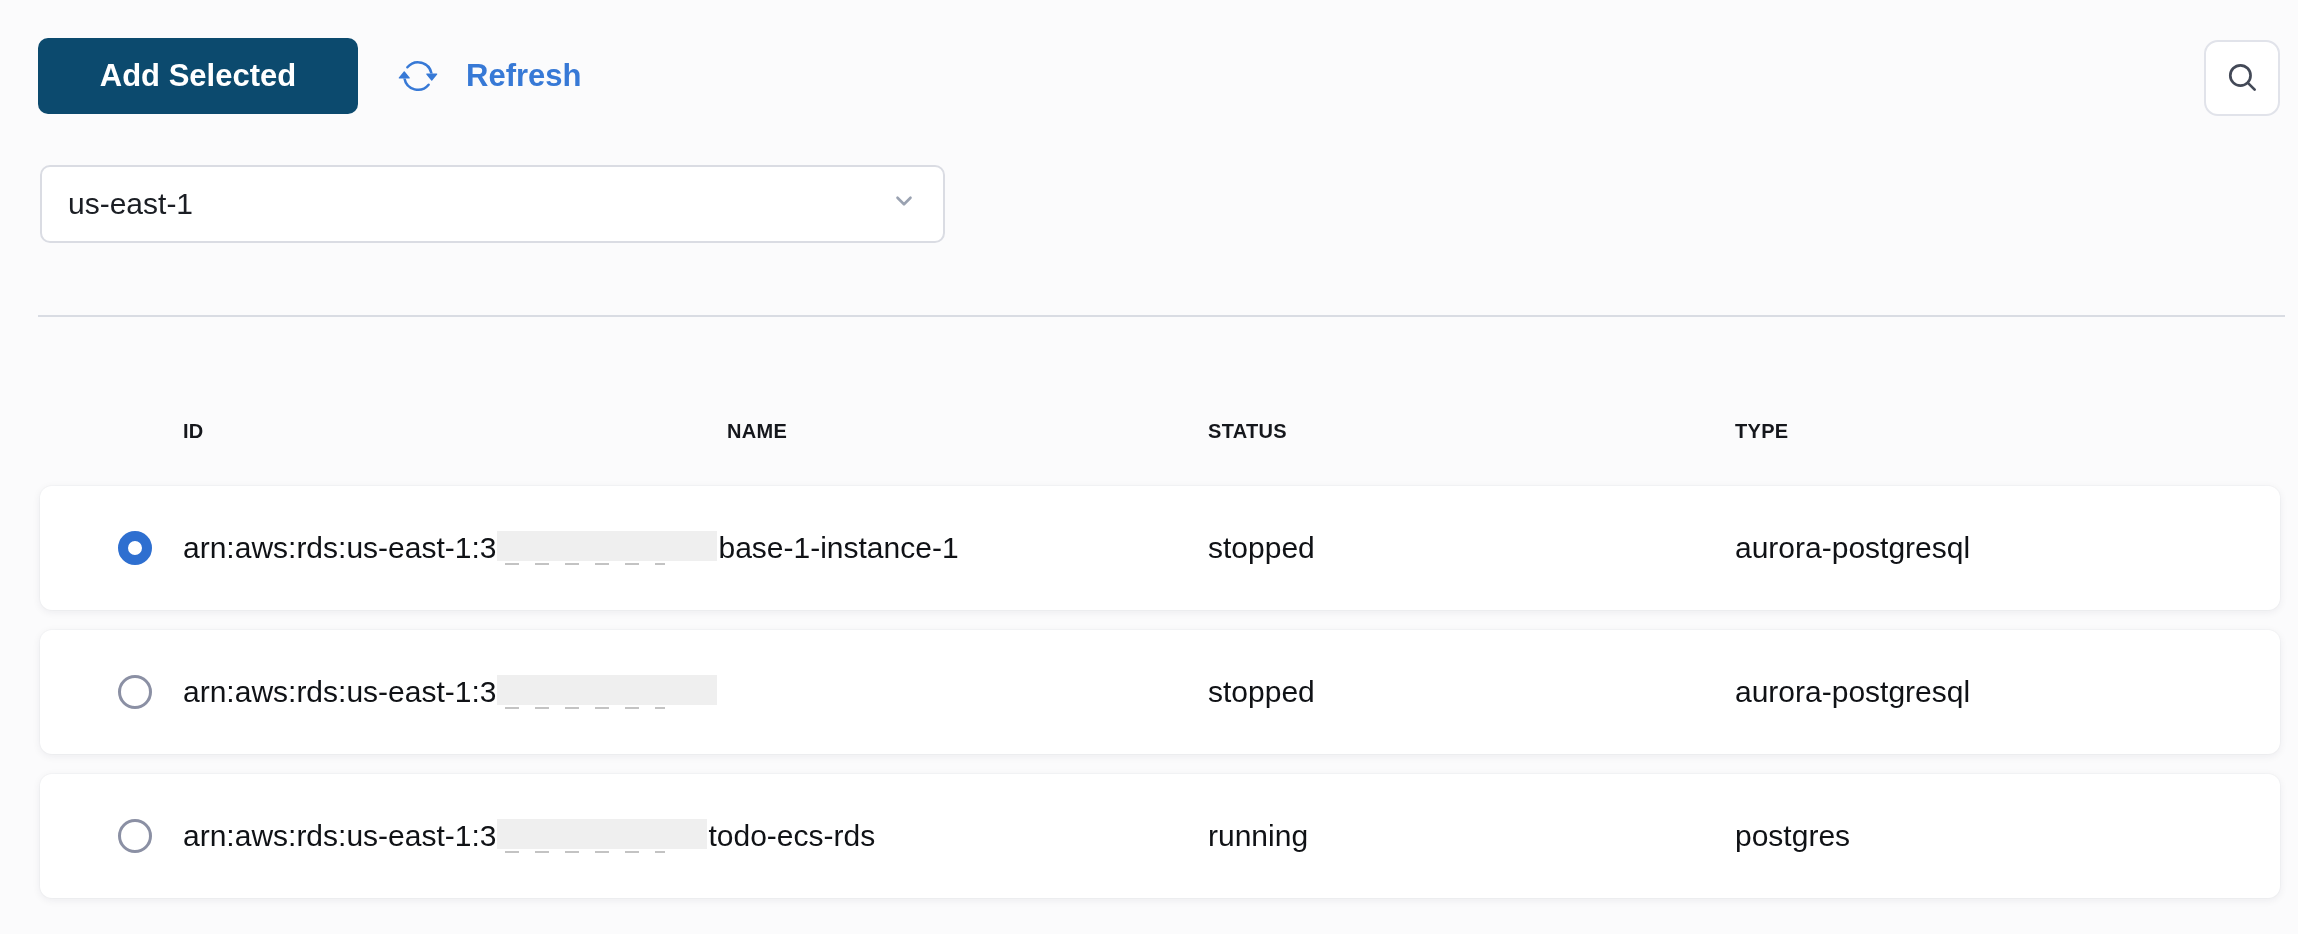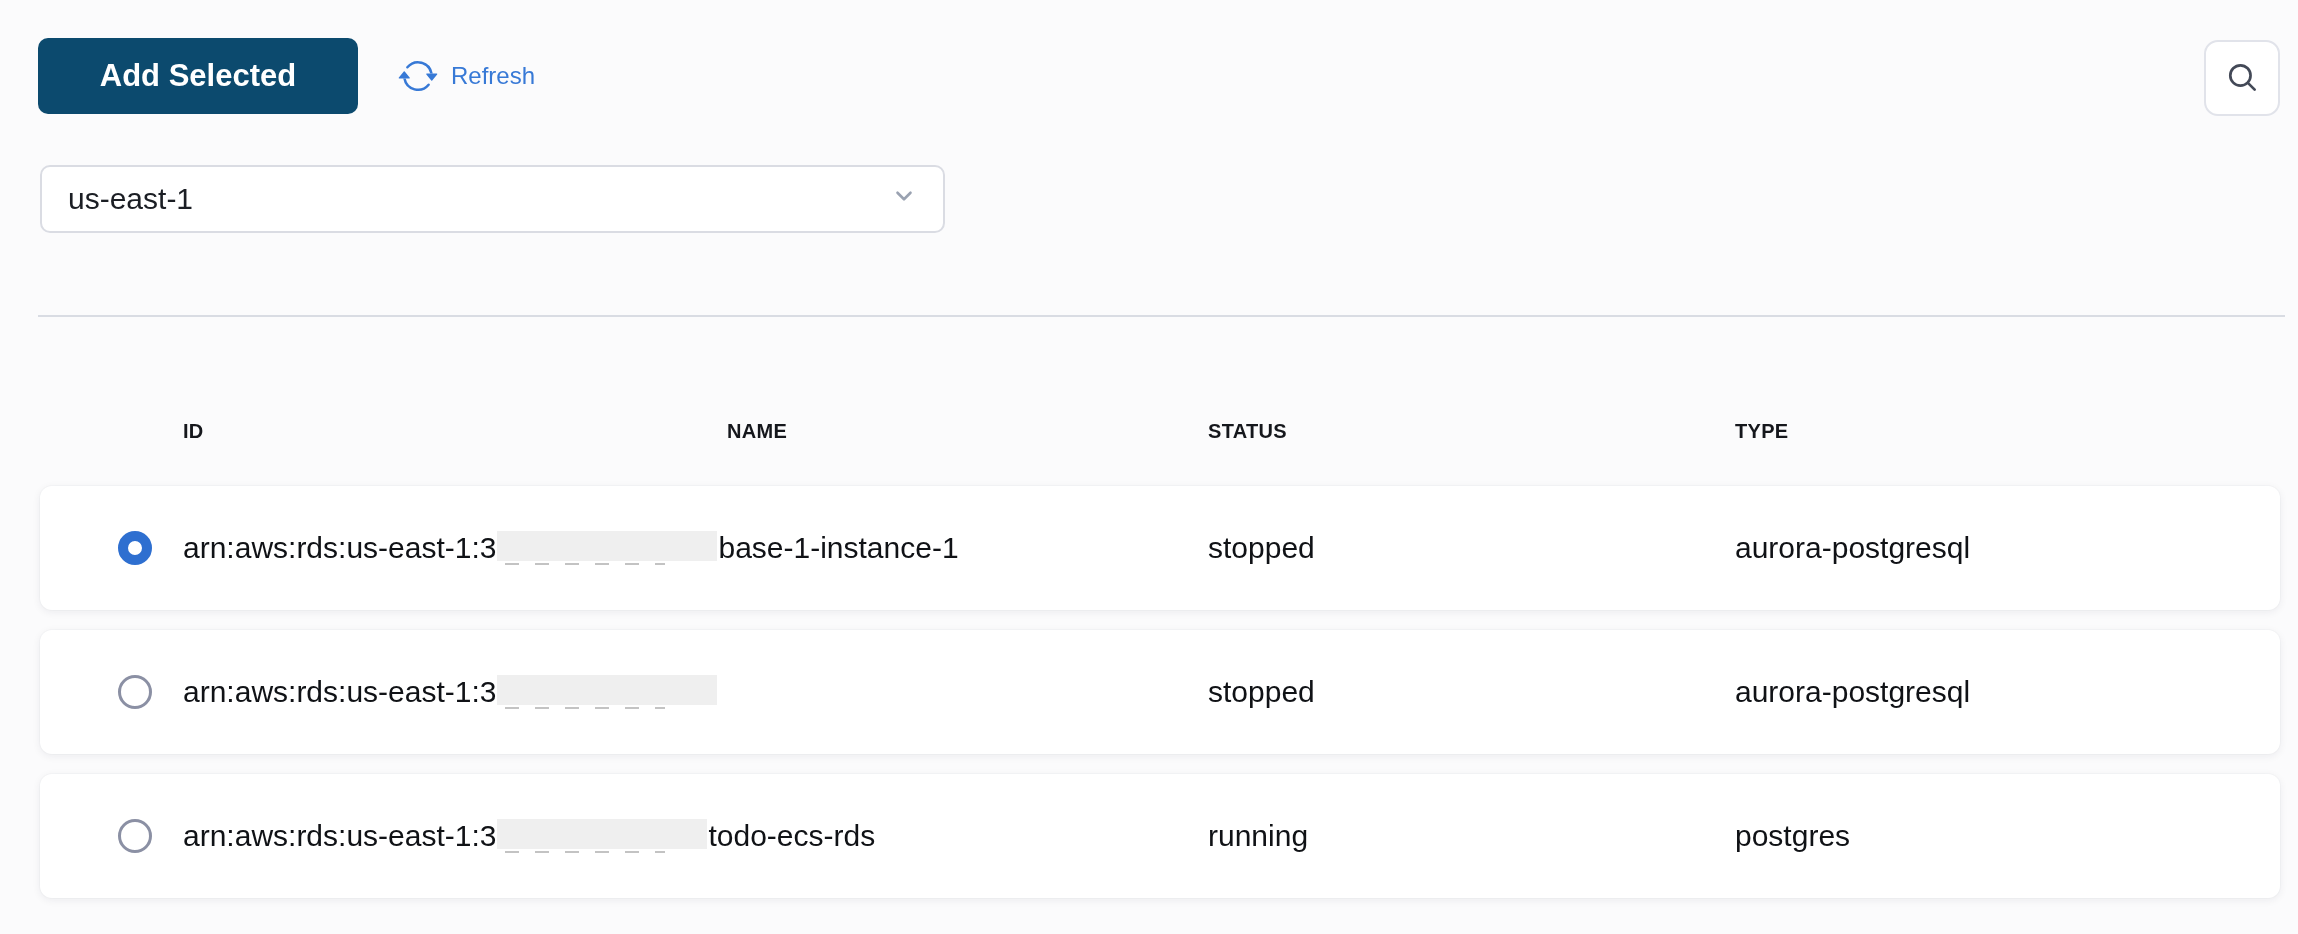--- a/index.html
+++ b/index.html
@@ -15,39 +15,39 @@
   .btn-primary{
     position:absolute;left:38px;top:38px;
     width:320px;height:76px;
     background:#0c4a6e;border:none;border-radius:10px;
     color:#ffffff;font-size:31px;font-weight:700;
     font-family:"Liberation Sans",sans-serif;
     cursor:pointer;
   }
   .refresh-link{
     position:absolute;left:398px;top:44px;height:64px;
-    display:flex;align-items:center;gap:13px;
+    display:flex;align-items:center;gap:28px;
     background:none;border:none;padding:0;
-    color:#3779d6;font-size:24px;font-weight:400;
+    color:#3779d6;font-size:31px;font-weight:700;
     font-family:"Liberation Sans",sans-serif;
     cursor:pointer;
   }
   .refresh-link svg{display:block;}
   .search-btn{
     position:absolute;left:2204px;top:40px;
     width:76px;height:76px;
     background:#ffffff;border:2px solid #e1e3ea;border-radius:14px;
     display:flex;align-items:center;justify-content:center;
     cursor:pointer;padding:0;
   }
 
   
   .region-select{
     position:absolute;left:40px;top:165px;
-    width:905px;height:68px;box-sizing:border-box;
+    width:905px;height:78px;box-sizing:border-box;
     background:#ffffff;border:2px solid #dadce3;border-radius:10px;
     display:flex;align-items:center;justify-content:space-between;
     padding:4px 26px;
     font-size:30px;color:#1b1e24;
     cursor:pointer;
   }
 
   
   .divider{
     position:absolute;left:38px;top:315px;

